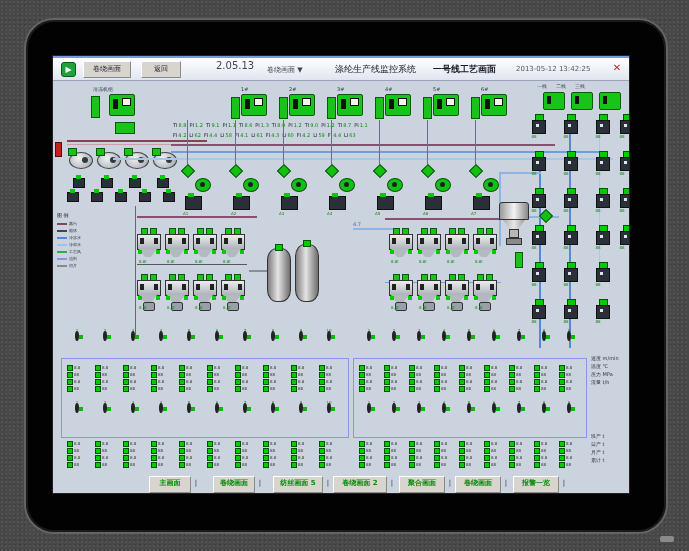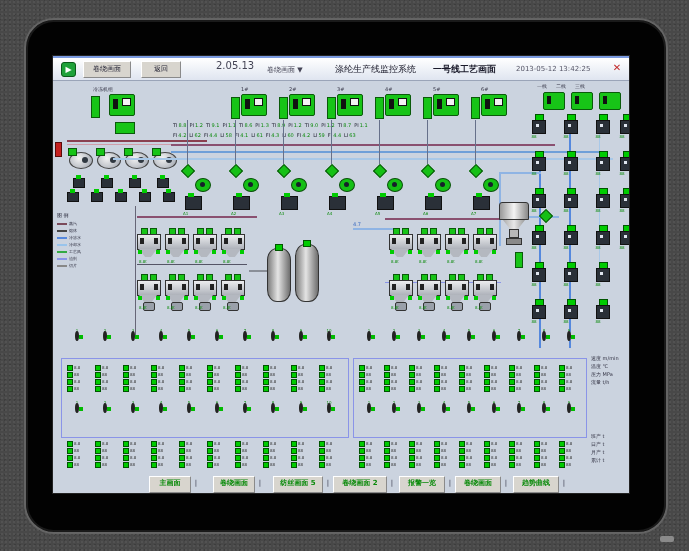--- a/index.html
+++ b/index.html
@@ -1696,18 +1696,18 @@
     <div style="--i: 0;">班产 t</div>
         <div style="--i: 1;">日产 t</div>
         <div style="--i: 2;">月产 t</div>
         <div style="--i: 3;">累计 t</div>
       </div>
 
     <div class="navbtn" id="nb0">主画面</div>
     <div class="navbtn" id="nb1">卷绕画面</div>
     <div class="navbtn" id="nb2">纺丝画面 5</div>
     <div class="navbtn" id="nb3">卷绕画面 2</div>
-    <div class="navbtn" id="nb4">报警一览</div>
+    <div class="navbtn" id="nb4">聚合画面</div>
     <div class="navbtn" id="nb5">卷绕画面</div>
-    <div class="navbtn" id="nb6">趋势曲线</div>
+    <div class="navbtn" id="nb6">报警一览</div>
 
   </div>
 </div>
 
 </body></html>

